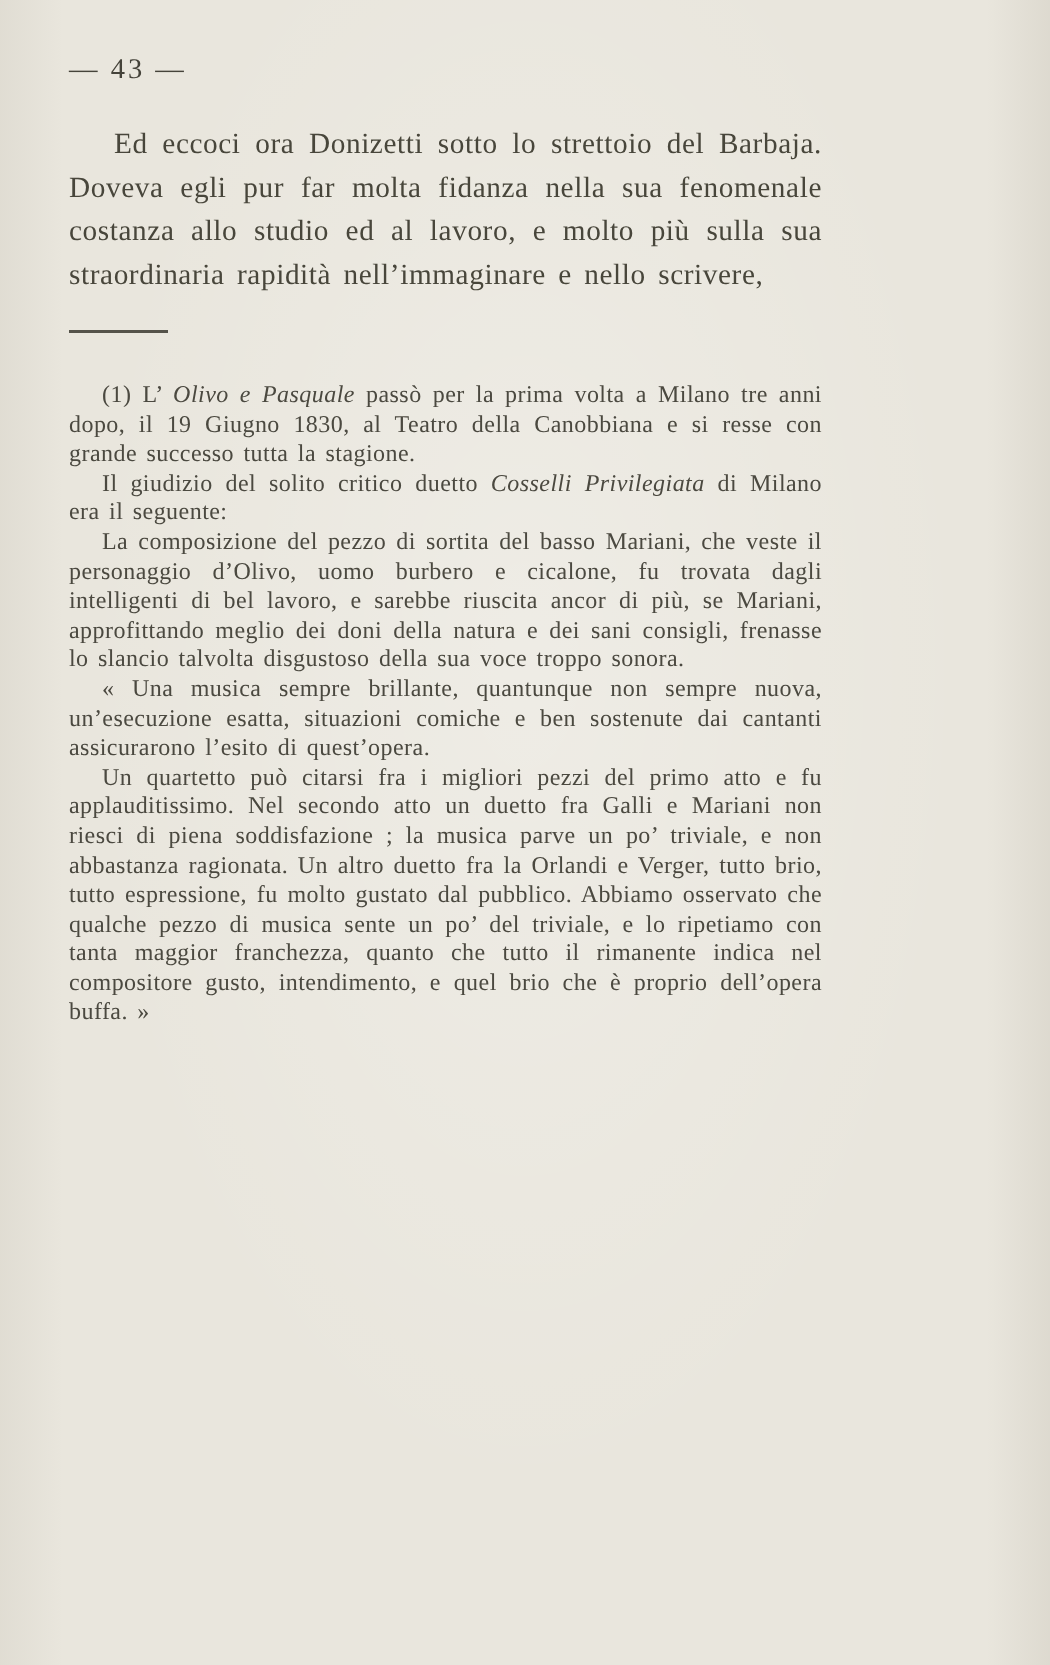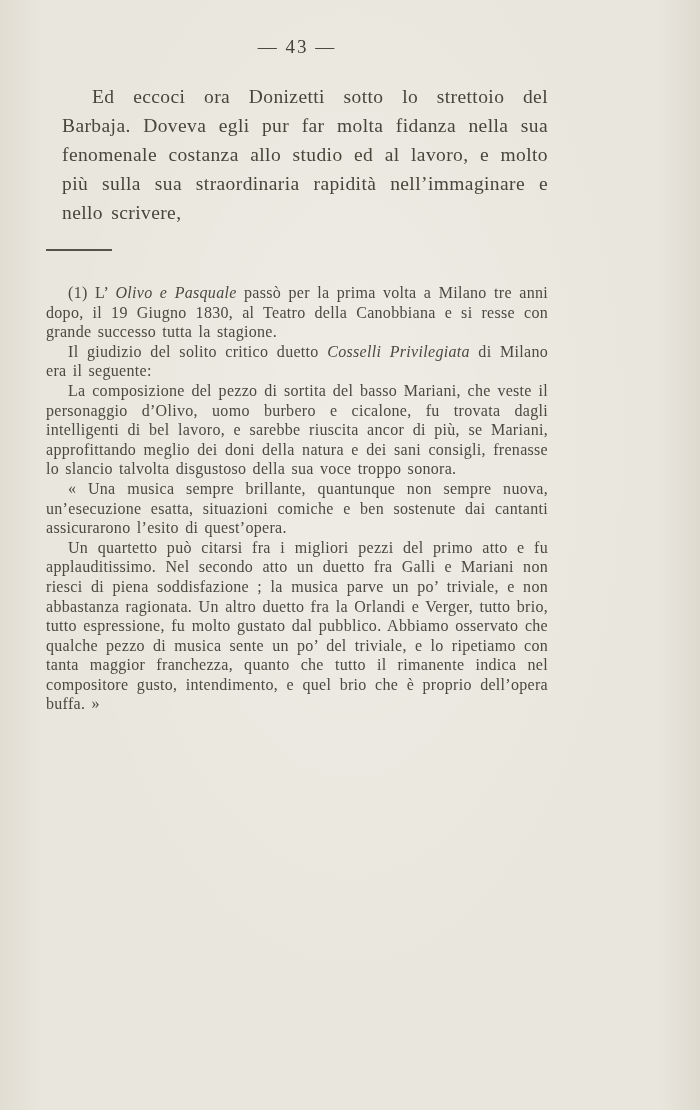--- a/index.html
+++ b/index.html
@@ -22,38 +22,36 @@
     font-family: "Liberation Serif", "DejaVu Serif", serif;
     box-sizing: border-box;
   }
   .content {
     position: absolute;
     left: 46px;
     top: 36px;
     width: 502px;
   }
   .page-number {
-    text-align: center;
     font-size: 19px;
     letter-spacing: 2px;
     margin-bottom: 24px;
     color: #45433a;
   }
   .main-text p {
     margin: 0;
     font-size: 19.5px;
     line-height: 29px;
     text-align: justify;
     letter-spacing: 0.4px;
     word-spacing: 3px;
     color: #48463b;
   }
   .main-text p.indent {
     text-indent: 30px;
-    margin-left: 16px;
   }
   .footnote-separator {
     border: 0;
     border-top: 2px solid #55534a;
     width: 66px;
     margin: 22px 0 0 0;
   }
   .footnote {
     margin-top: 32px;
   }

